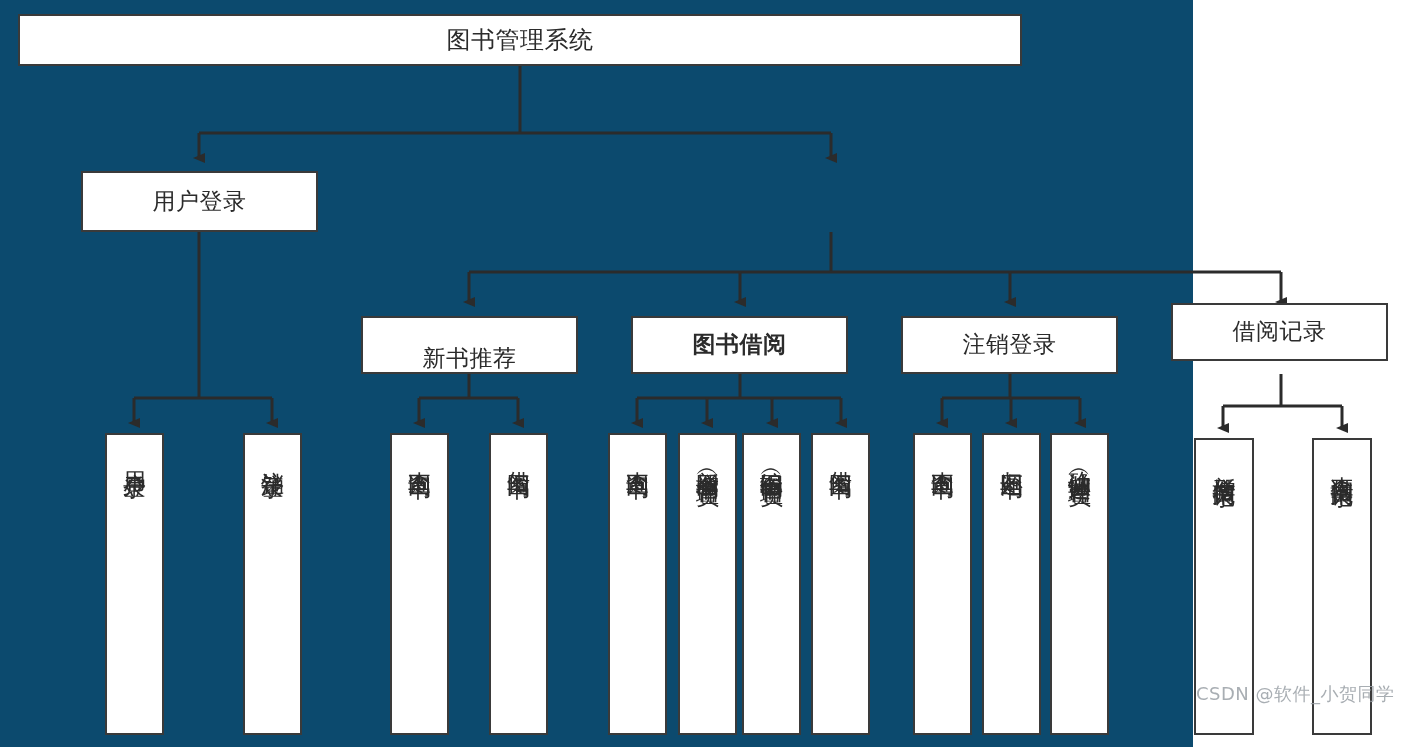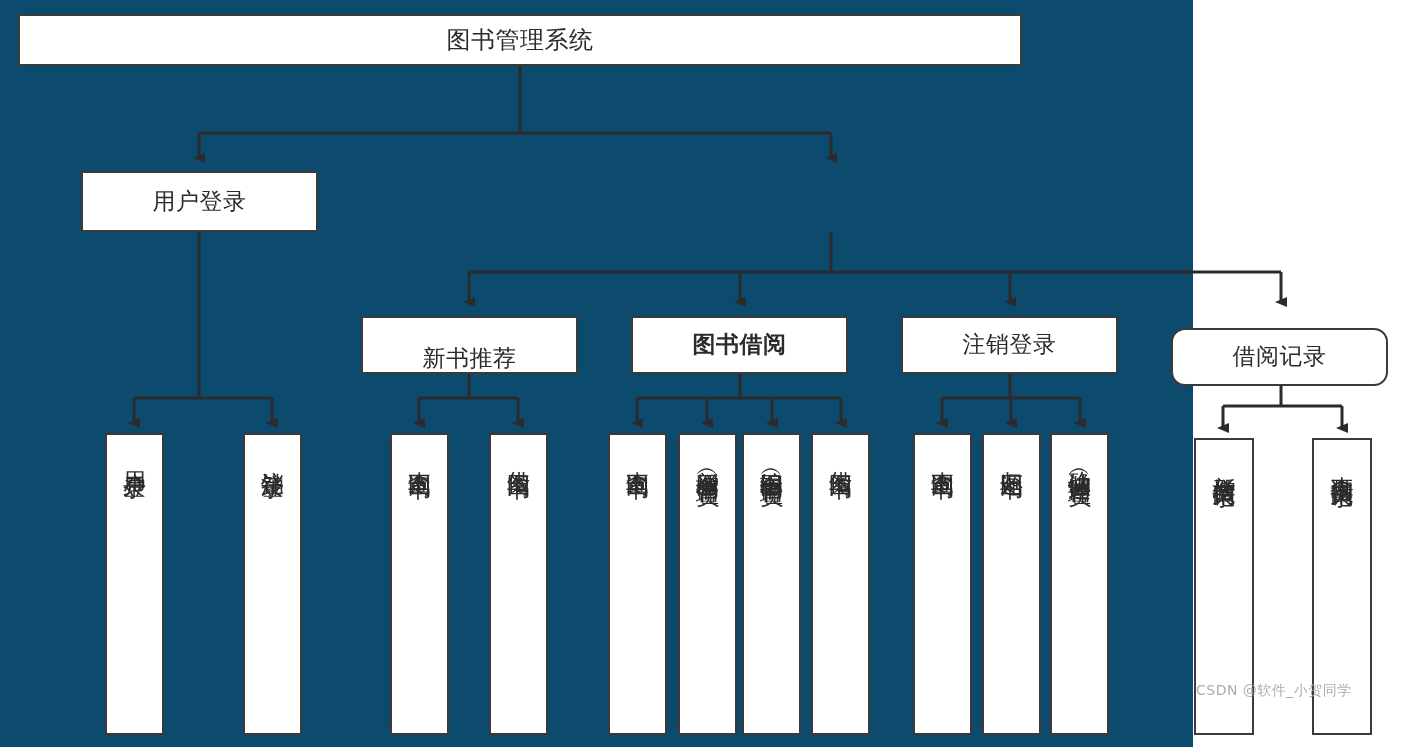--- a/index.html
+++ b/index.html
@@ -57,21 +57,21 @@
     font-size: 23px;
     letter-spacing: 2px;
     line-height: 1.0;
     text-align: left;
   }
   .node.root .label { font-size: 24px; }
   .watermark {
     position: absolute;
     left: 1196px;
     top: 682px;
-    font-size: 14px;
+    font-size: 18px;
     color: #9aa0a6;
     opacity: 0.85;
     letter-spacing: 0.5px;
     white-space: nowrap;
   }
 </style>
 </head>
 <body>
 
 <div id="diagram-root">
@@ -141,21 +141,21 @@
   </div>
 
   <div class="node horiz" style="left:631px; top:316px; width:217px; height:58px;font-weight:bold;">
     <span class="label">图书借阅</span>
   </div>
 
   <div class="node horiz" style="left:901px; top:316px; width:217px; height:58px;">
     <span class="label">注销登录</span>
   </div>
 
-  <div class="node horiz" style="left:1171px; top:328px; width:217px; height:58px;border-radius:14px;">
+  <div class="node horiz" style="left:1171px; top:303px; width:217px; height:58px;">
     <span class="label">借阅记录</span>
   </div>
 
   <div class="node vert" style="left:105px; top:433px; width:59px; height:302px;">
     <span class="label">用户登录</span>
   </div>
 
   <div class="node vert" style="left:243px; top:433px; width:59px; height:302px;">
     <span class="label">注销登录</span>
   </div>

